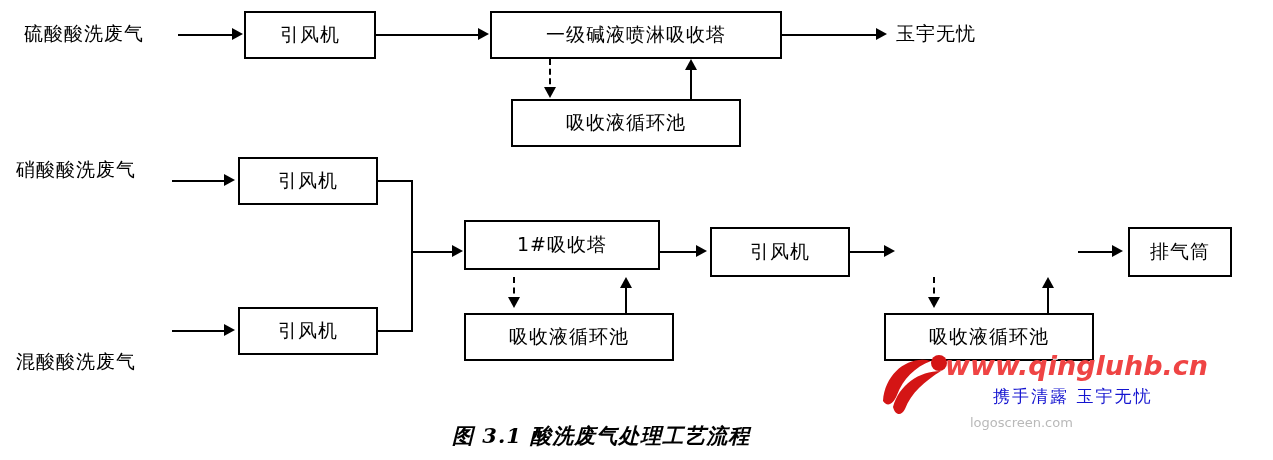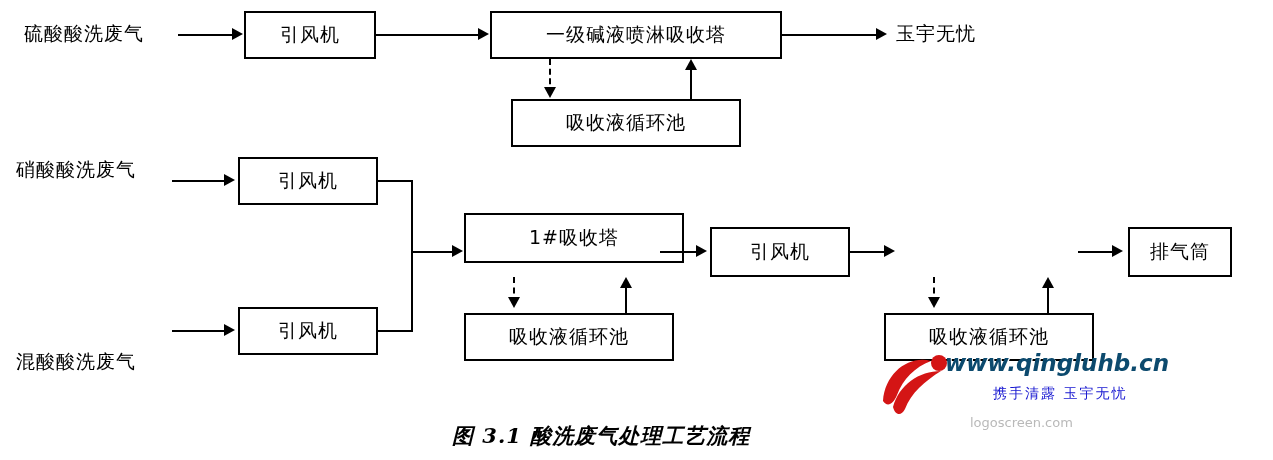--- a/index.html
+++ b/index.html
@@ -88,33 +88,33 @@
     left: 875px;
     top: 345px;
     width: 390px;
     height: 90px;
     pointer-events: none;
   }
   #wm .wm-main {
     position: absolute;
     left: 70px;
     top: 5px;
-    font-size: 23px;
+    font-size: 27px;
     font-weight: bold;
     font-style: italic;
-    color: #0c4a6e;
+    color: #ef4444;
     letter-spacing: 0px;
     white-space: nowrap;
     text-shadow: 1px 1px 0 #ffffff;
   }
   #wm .wm-sub {
     position: absolute;
     left: 118px;
     top: 40px;
-    font-size: 14px;
+    font-size: 17px;
     color: #1515d0;
     letter-spacing: 2px;
     white-space: nowrap;
   }
   #wm .wm-tiny {
     position: absolute;
     left: 0px;
     top: 70px;
     font-size: 13px;
     color: #b9b9b9;
@@ -164,21 +164,21 @@
   <div class="arrow-r" style="left:224px; top:324px;"></div>
 
   <div class="box" style="left:238px; top:307px; width:140px; height:48px;">引风机</div>
 
   <div class="hline" style="left:378px; top:180px; width:35px;"></div>
   <div class="hline" style="left:378px; top:330px; width:35px;"></div>
   <div class="vline" style="left:411px; top:180px; height:152px;"></div>
   <div class="hline" style="left:411px; top:251px; width:47px;"></div>
   <div class="arrow-r" style="left:452px; top:245px;"></div>
 
-  <div class="box" style="left:464px; top:213px; width:220px; height:50px;">1#吸收塔</div>
+  <div class="box" style="left:464px; top:220px; width:196px; height:50px;">1#吸收塔</div>
 
   <div class="vline dashed" style="left:513px; top:277px; height:27px;"></div>
   <div class="arrow-d" style="left:508px; top:297px;"></div>
   <div class="vline" style="left:625px; top:288px; height:26px;"></div>
   <div class="arrow-u" style="left:620px; top:277px;"></div>
 
   <div class="box" style="left:464px; top:313px; width:210px; height:48px;">吸收液循环池</div>
 
   <div class="hline" style="left:660px; top:251px; width:42px;"></div>
   <div class="arrow-r" style="left:696px; top:245px;"></div>

